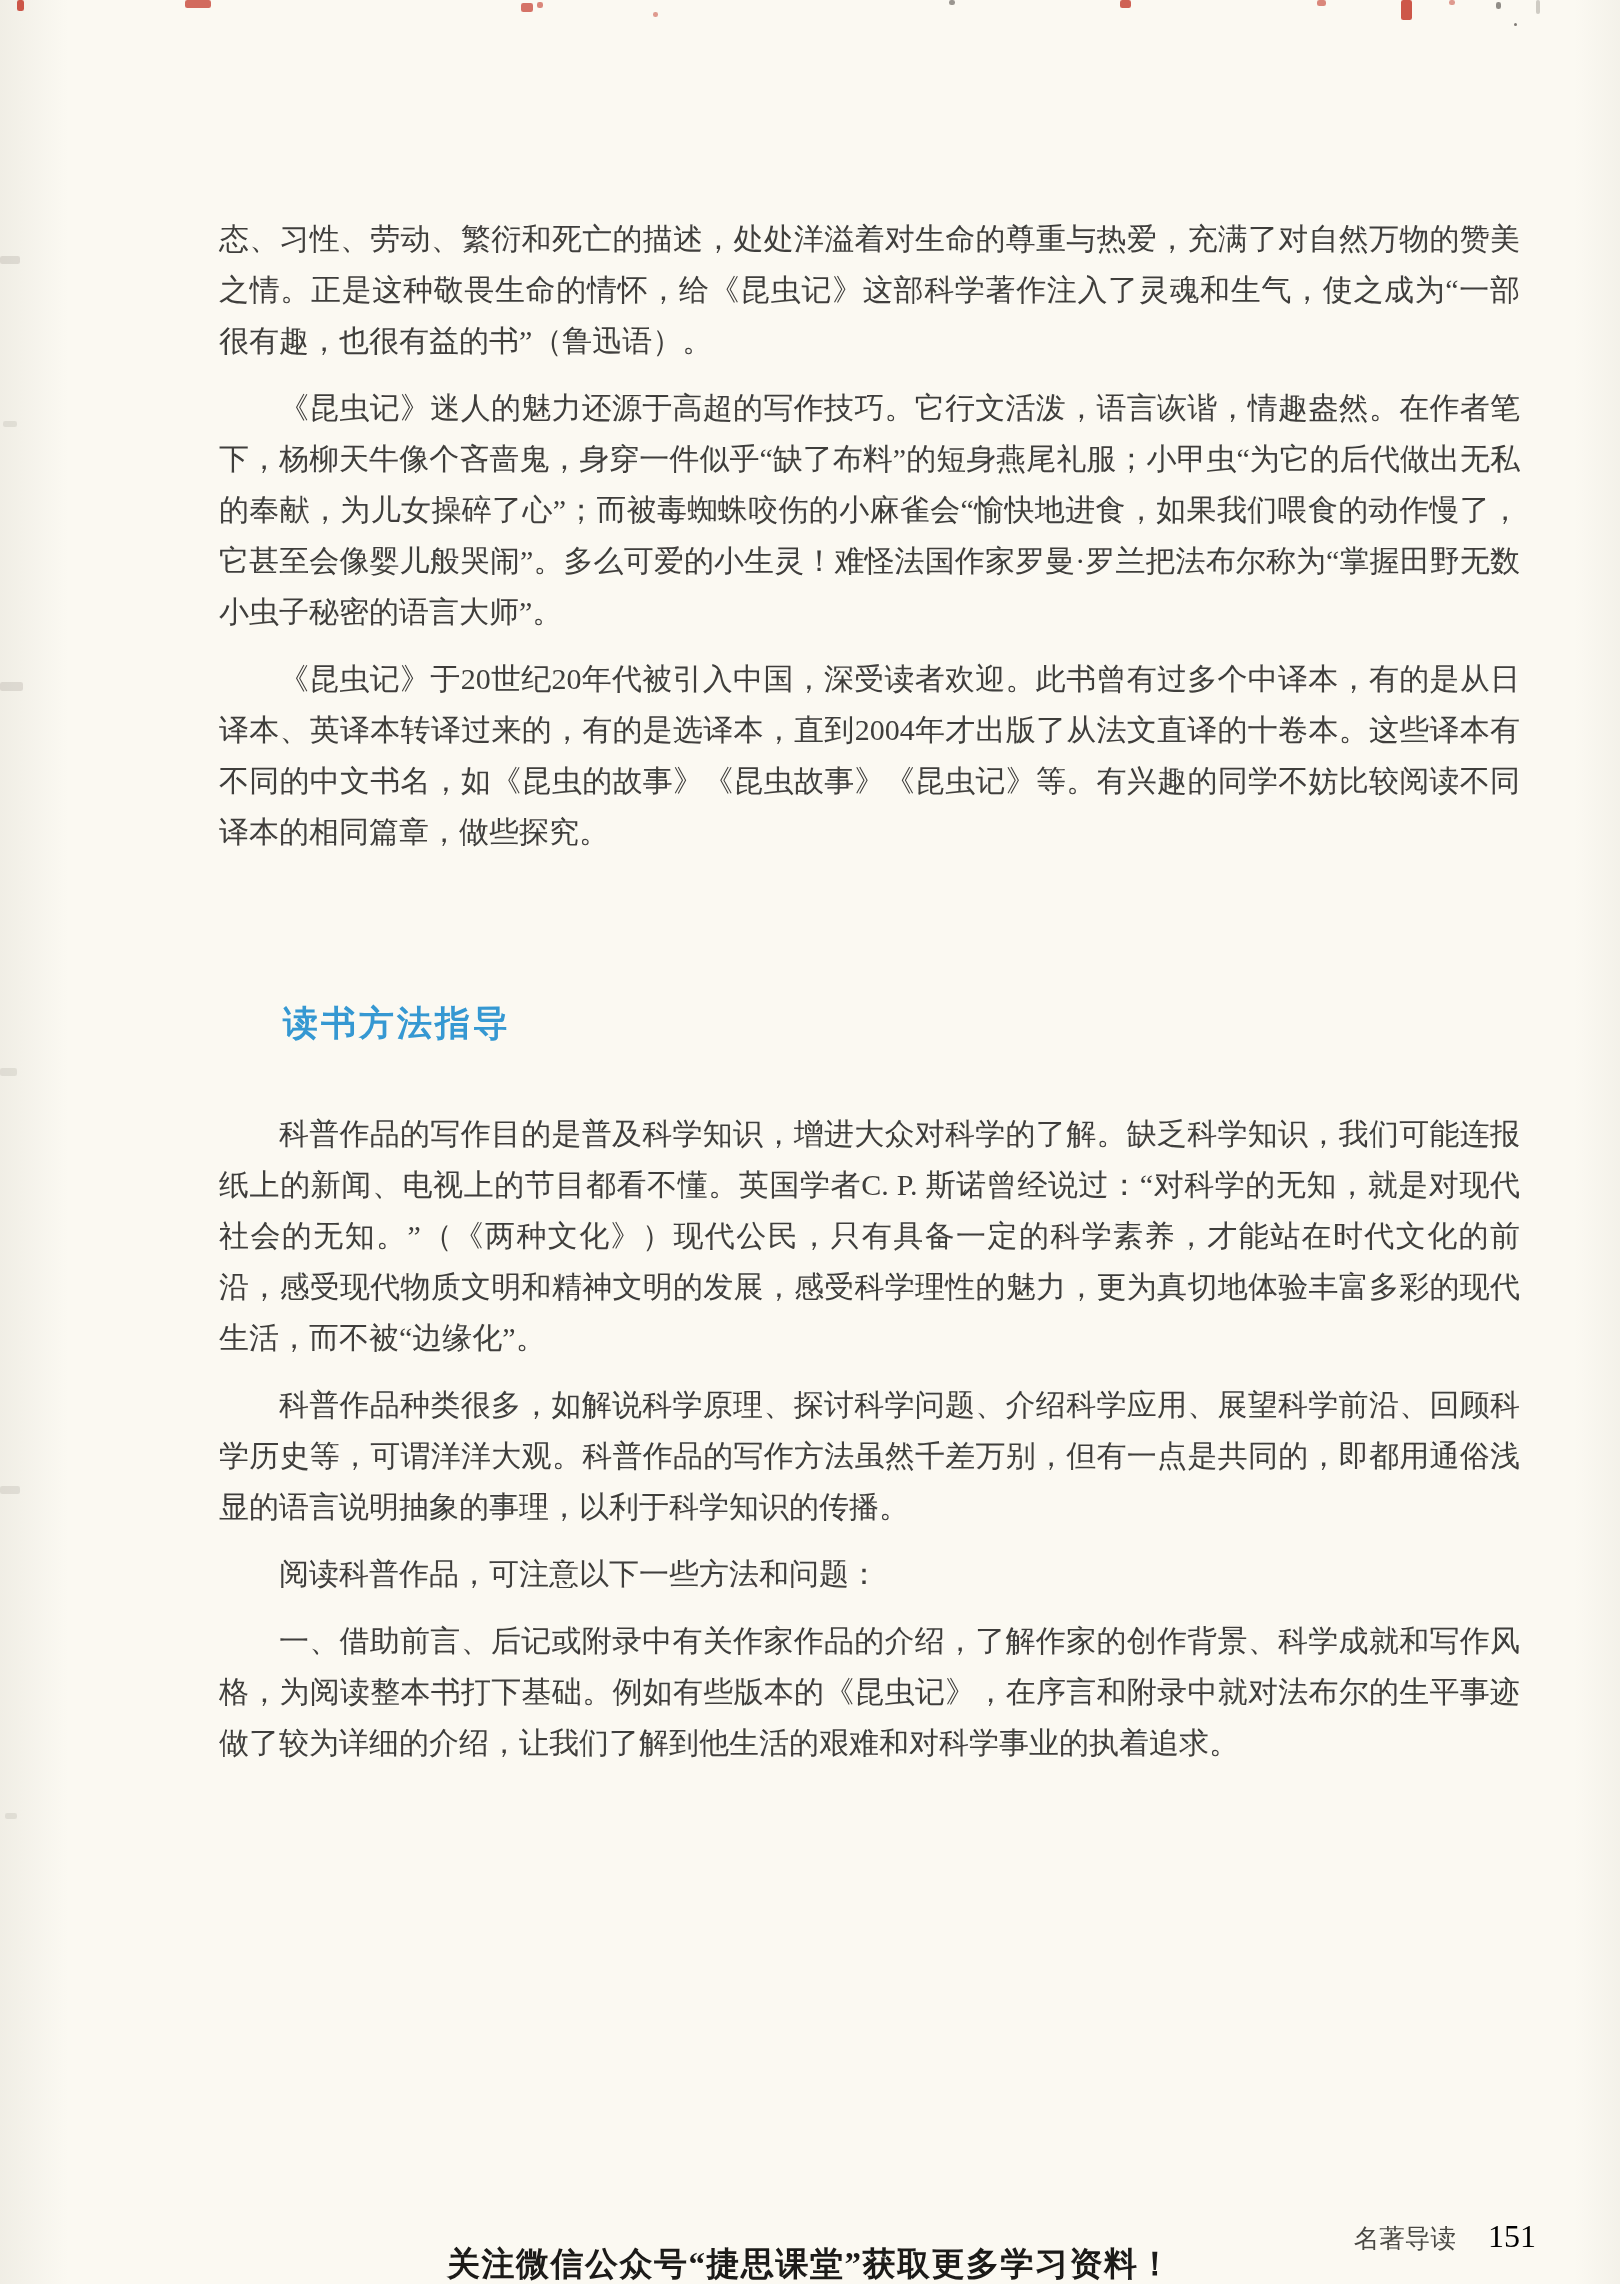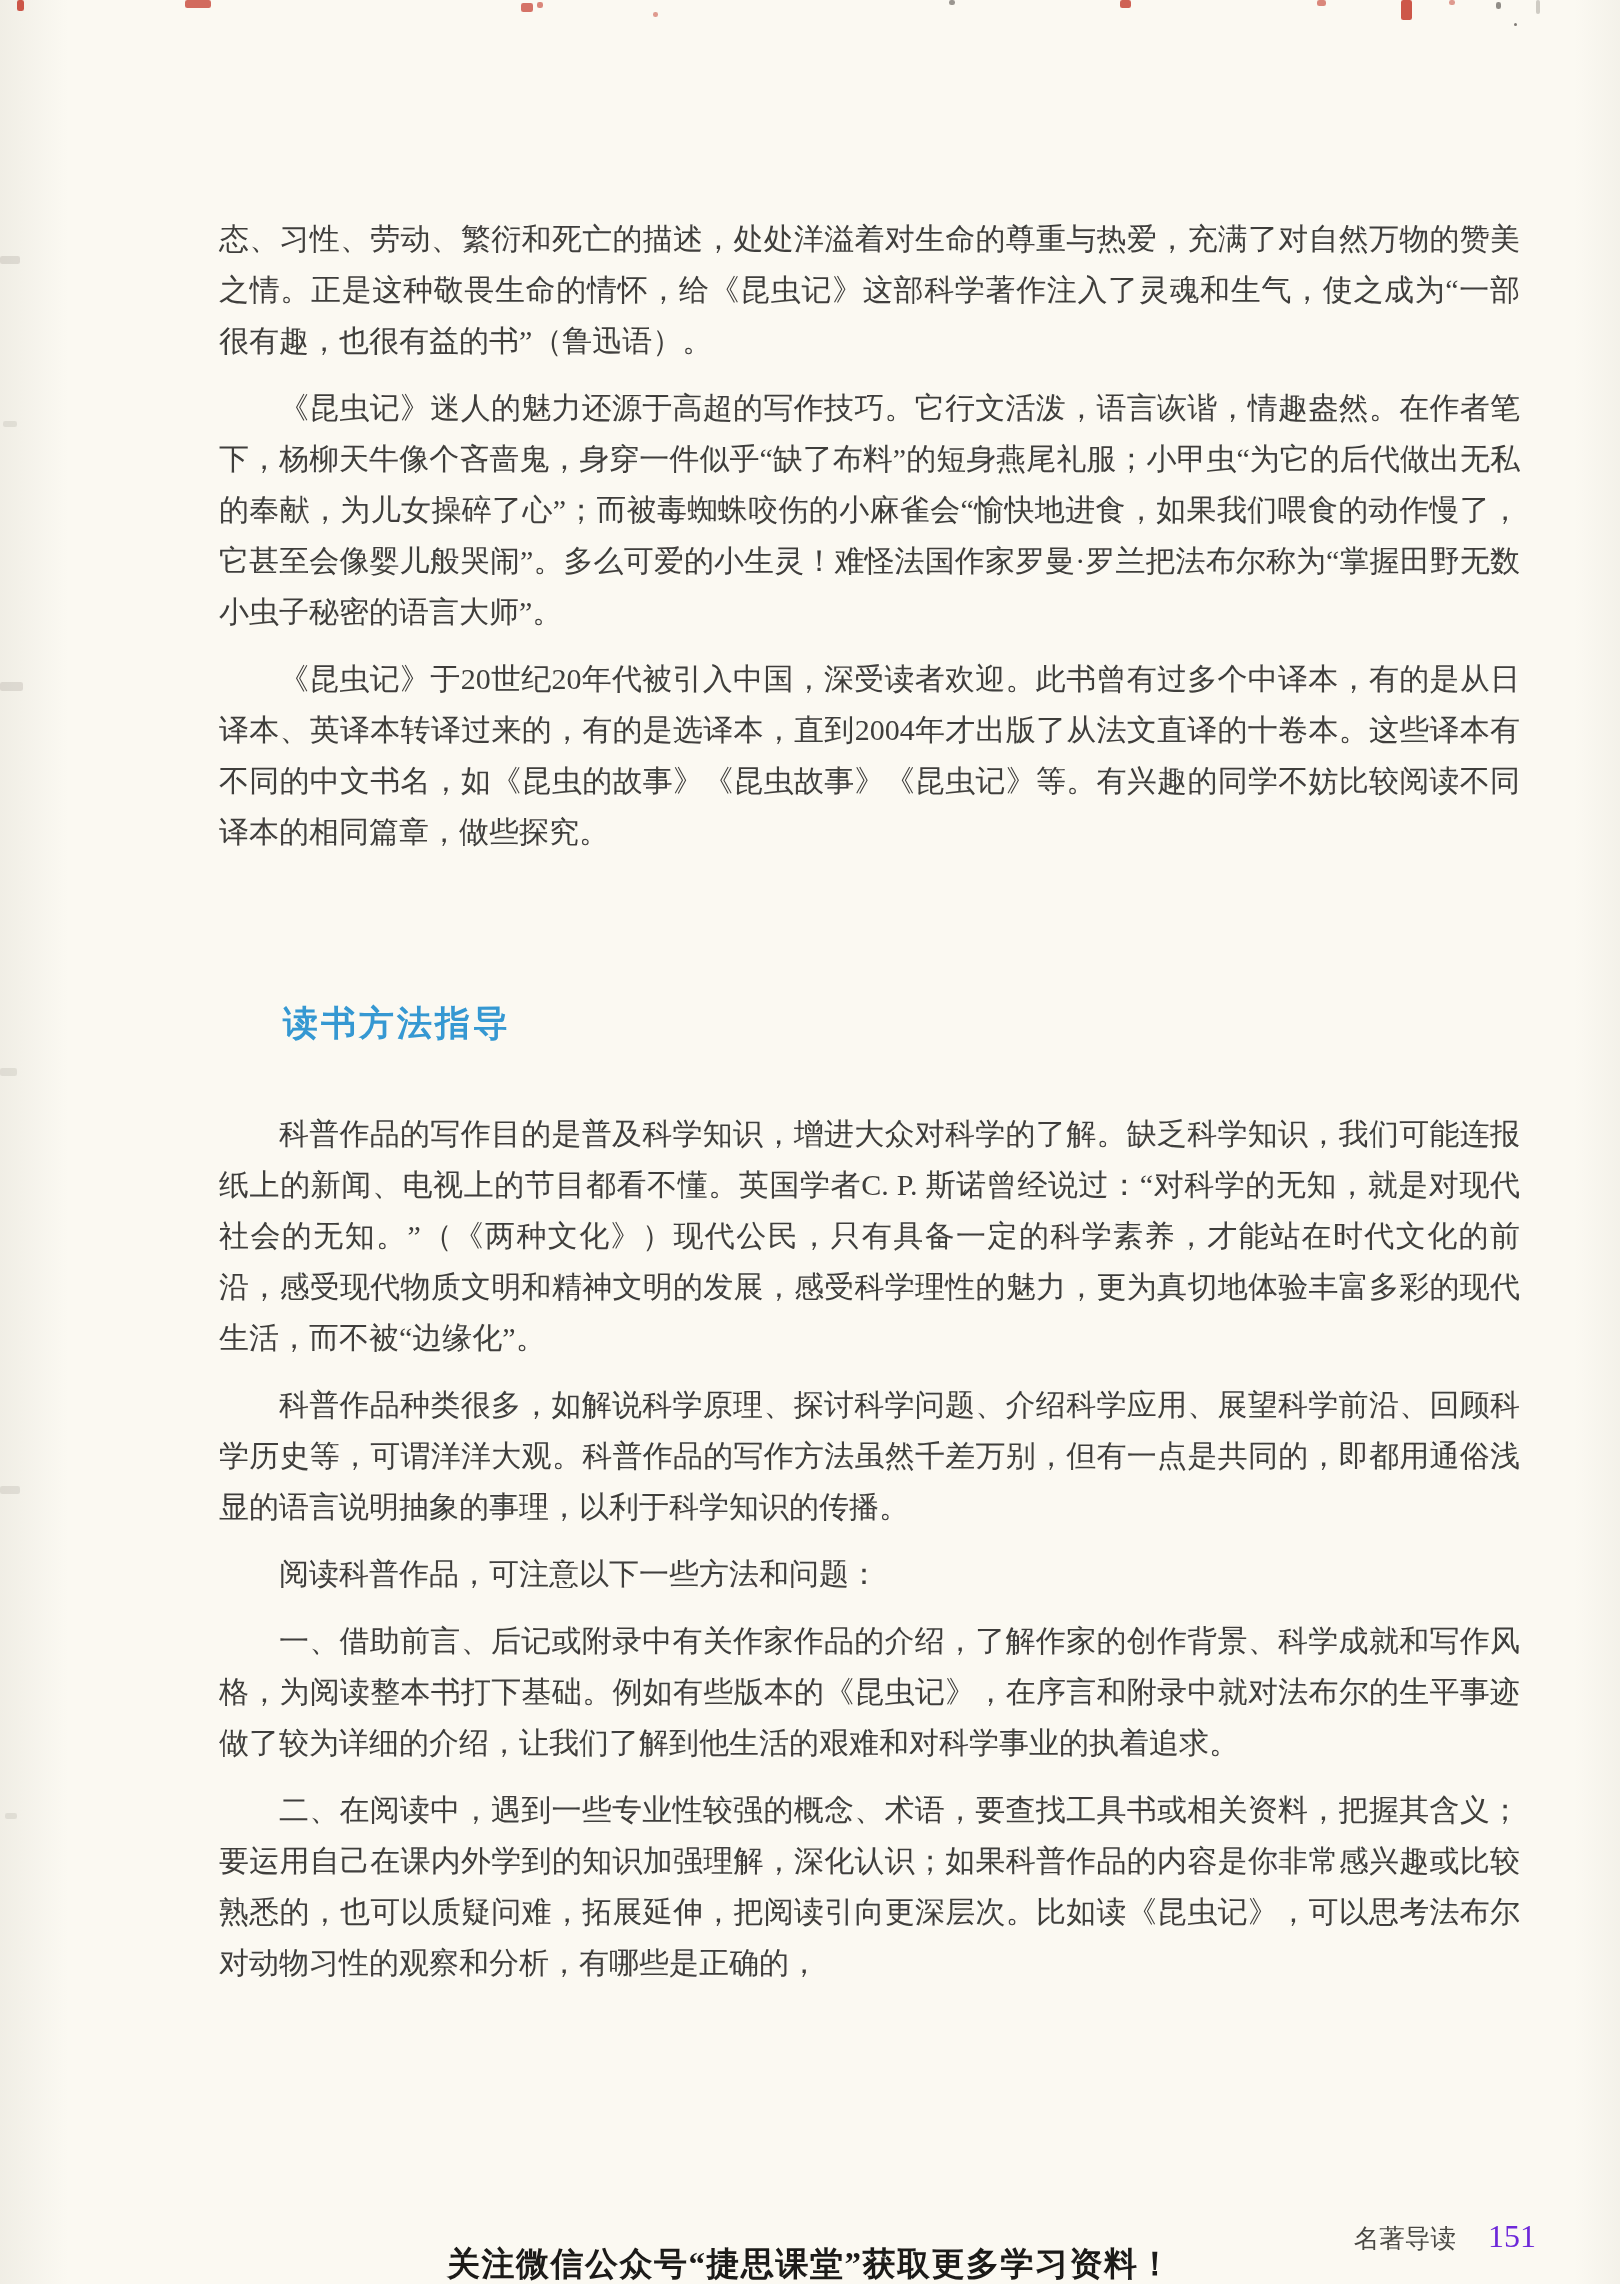--- a/index.html
+++ b/index.html
@@ -48,21 +48,21 @@
     align-items: baseline;
     gap: 32px;
   }
   .footer .section-label {
     font-size: 25.6px;
     font-weight: normal;
     color: #4a4944;
   }
   .footer .page-number {
     font-size: 32px;
-    color: #6d28d9;
+    color: #000000;
   }
   .watermark {
     position: absolute;
     left: 0;
     right: 0;
     bottom: -3px;
     text-align: center;
     font-size: 33px;
     font-weight: bold;
     color: #1c1b19;
@@ -103,21 +103,20 @@
   <p>态、习性、劳动、繁衍和死亡的描述，处处洋溢着对生命的尊重与热爱，充满了对自然万物的赞美之情。正是这种敬畏生命的情怀，给《昆虫记》这部科学著作注入了灵魂和生气，使之成为“一部很有趣，也很有益的书”（鲁迅语）。</p>
   <p class="indent">《昆虫记》迷人的魅力还源于高超的写作技巧。它行文活泼，语言诙谐，情趣盎然。在作者笔下，杨柳天牛像个吝啬鬼，身穿一件似乎“缺了布料”的短身燕尾礼服；小甲虫“为它的后代做出无私的奉献，为儿女操碎了心”；而被毒蜘蛛咬伤的小麻雀会“愉快地进食，如果我们喂食的动作慢了，它甚至会像婴儿般哭闹”。多么可爱的小生灵！难怪法国作家罗曼·罗兰把法布尔称为“掌握田野无数小虫子秘密的语言大师”。</p>
   <p class="indent">《昆虫记》于20世纪20年代被引入中国，深受读者欢迎。此书曾有过多个中译本，有的是从日译本、英译本转译过来的，有的是选译本，直到2004年才出版了从法文直译的十卷本。这些译本有不同的中文书名，如《昆虫的故事》《昆虫故事》《昆虫记》等。有兴趣的同学不妨比较阅读不同译本的相同篇章，做些探究。</p>
 
   <h2 class="section-heading">读书方法指导</h2>
 
   <p class="indent">科普作品的写作目的是普及科学知识，增进大众对科学的了解。缺乏科学知识，我们可能连报纸上的新闻、电视上的节目都看不懂。英国学者C. P. 斯诺曾经说过：“对科学的无知，就是对现代社会的无知。”（《两种文化》）现代公民，只有具备一定的科学素养，才能站在时代文化的前沿，感受现代物质文明和精神文明的发展，感受科学理性的魅力，更为真切地体验丰富多彩的现代生活，而不被“边缘化”。</p>
   <p class="indent">科普作品种类很多，如解说科学原理、探讨科学问题、介绍科学应用、展望科学前沿、回顾科学历史等，可谓洋洋大观。科普作品的写作方法虽然千差万别，但有一点是共同的，即都用通俗浅显的语言说明抽象的事理，以利于科学知识的传播。</p>
   <p class="indent">阅读科普作品，可注意以下一些方法和问题：</p>
   <p class="indent">一、借助前言、后记或附录中有关作家作品的介绍，了解作家的创作背景、科学成就和写作风格，为阅读整本书打下基础。例如有些版本的《昆虫记》，在序言和附录中就对法布尔的生平事迹做了较为详细的介绍，让我们了解到他生活的艰难和对科学事业的执着追求。</p>
-  <p class="indent">二、在阅读中，遇到一些专业性较强的概念、术语，要查找工具书或相关资料，把握其含义；要运用自己在课内外学到的知识加强理解，深化认识；如果科普作品的内容是你非常感兴趣或比较熟悉的，也可以质疑问难，拓展延伸，把阅读引向更深层次。比如读《昆虫记》，可以思考法布尔对动物习性的观察和分析，有哪些是正确的，</p>
 </div>
 
 <div class="footer">
   <span class="section-label">名著导读</span>
   <span class="page-number">151</span>
 </div>
 
 <div class="watermark">关注微信公众号“捷思课堂”获取更多学习资料！</div>
 
 

